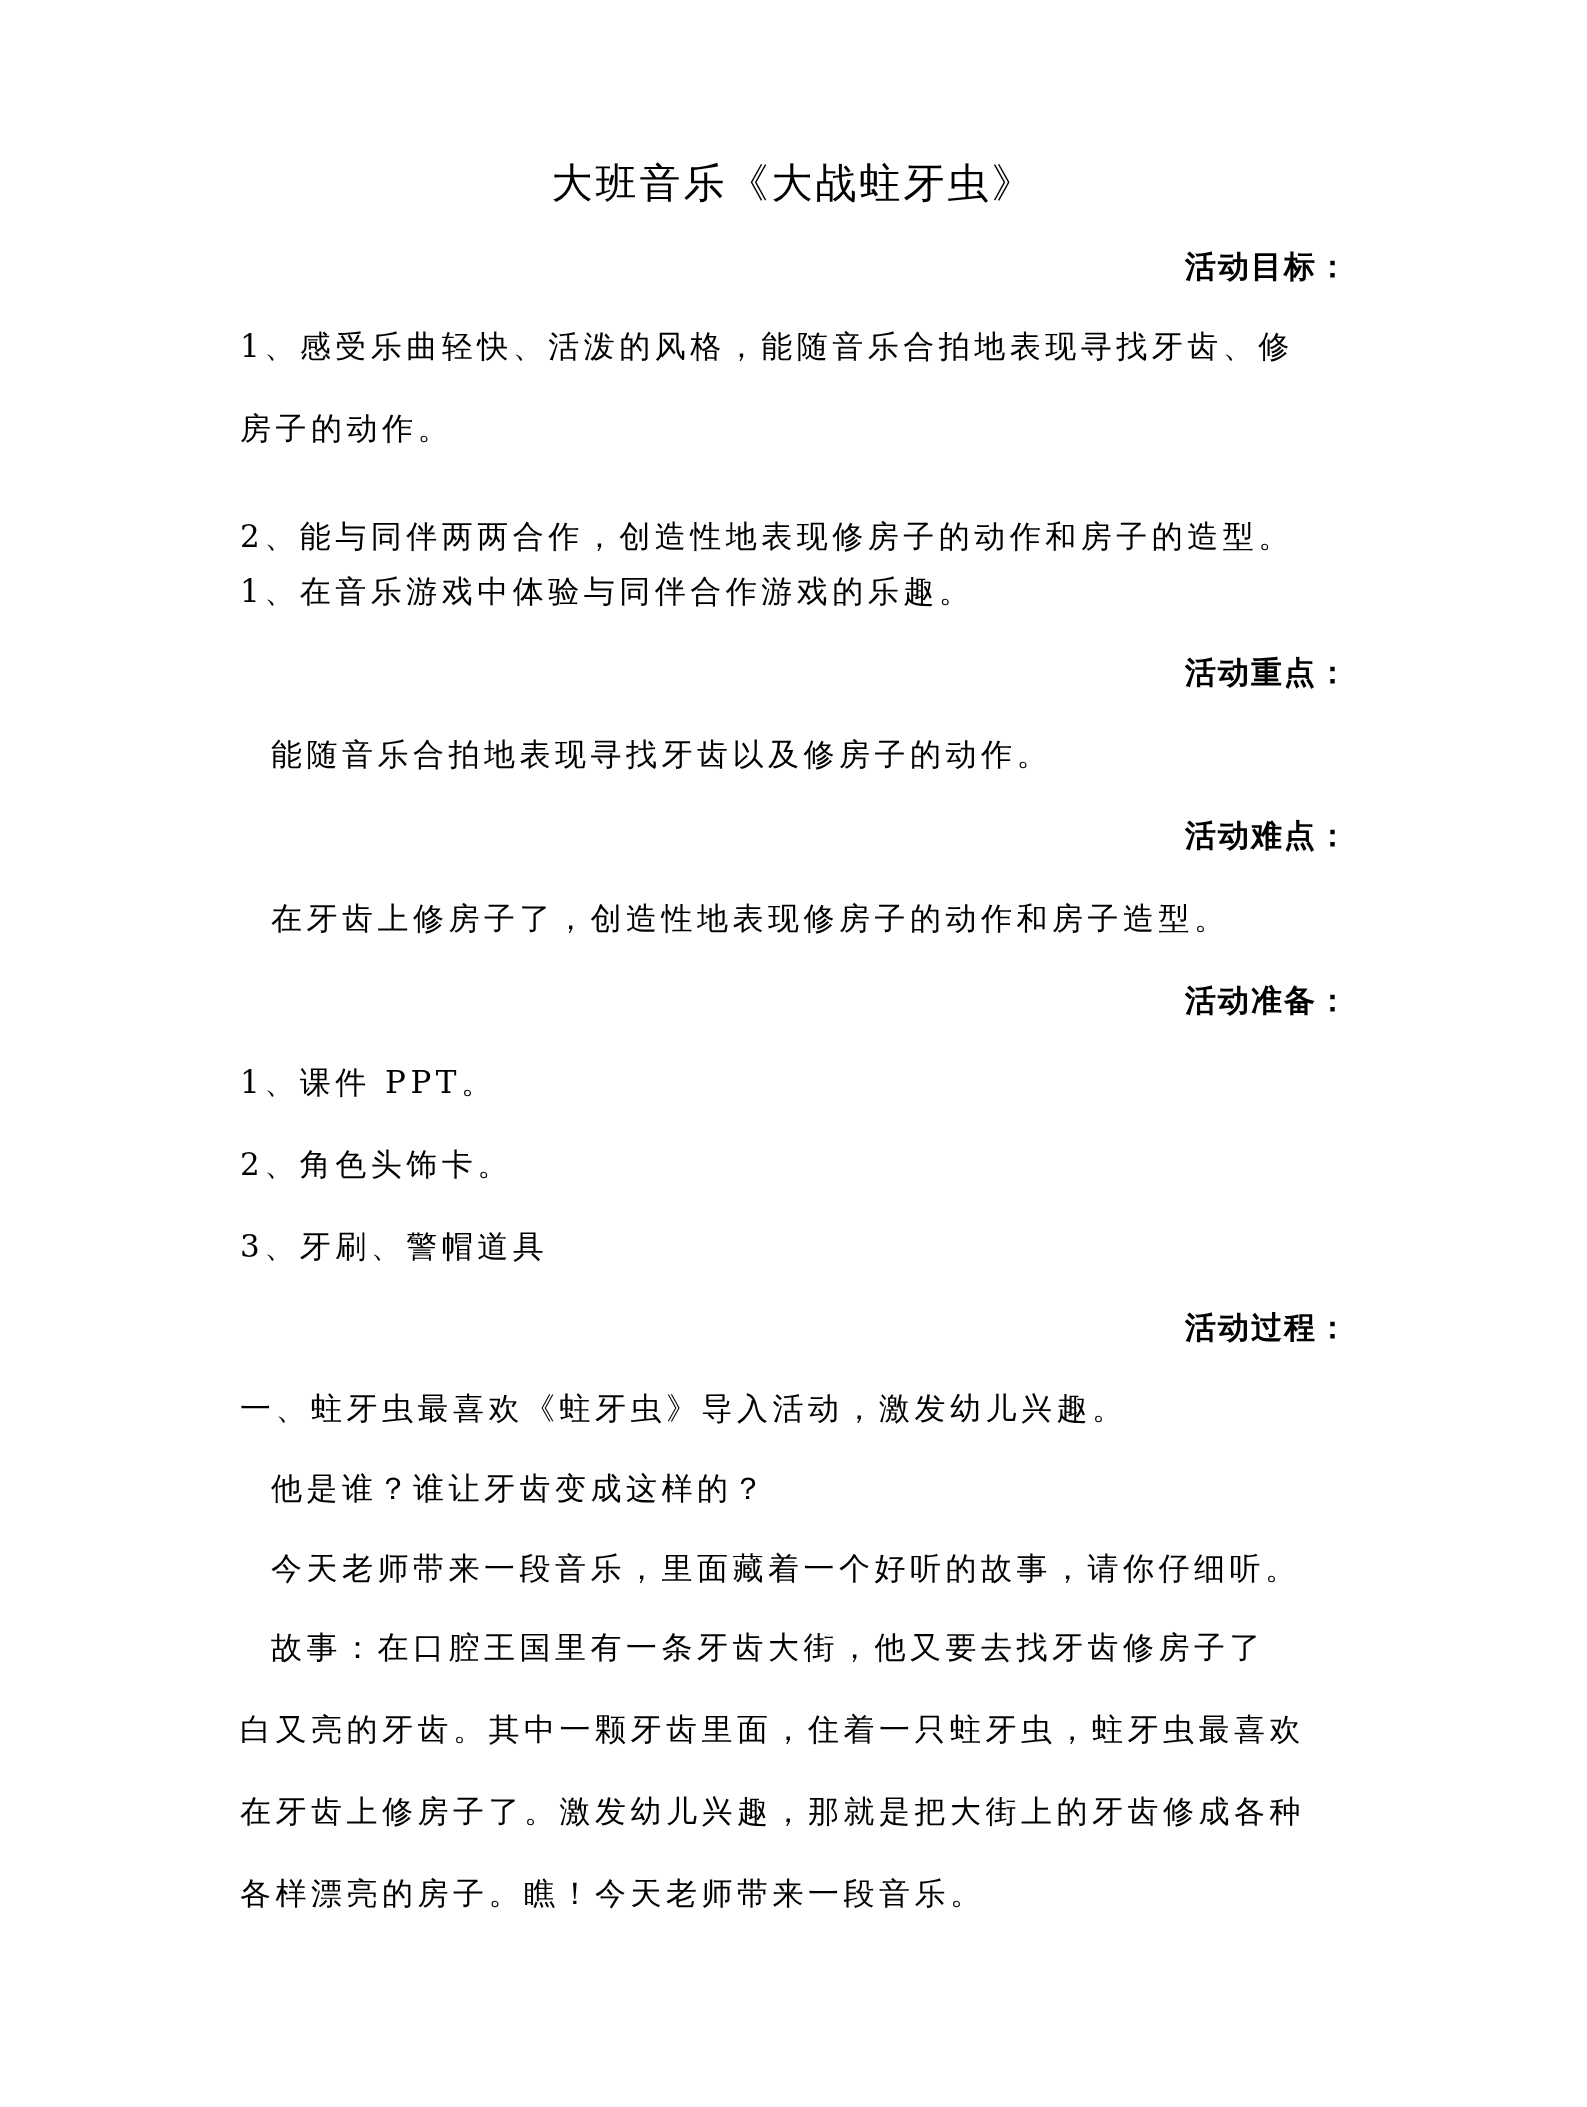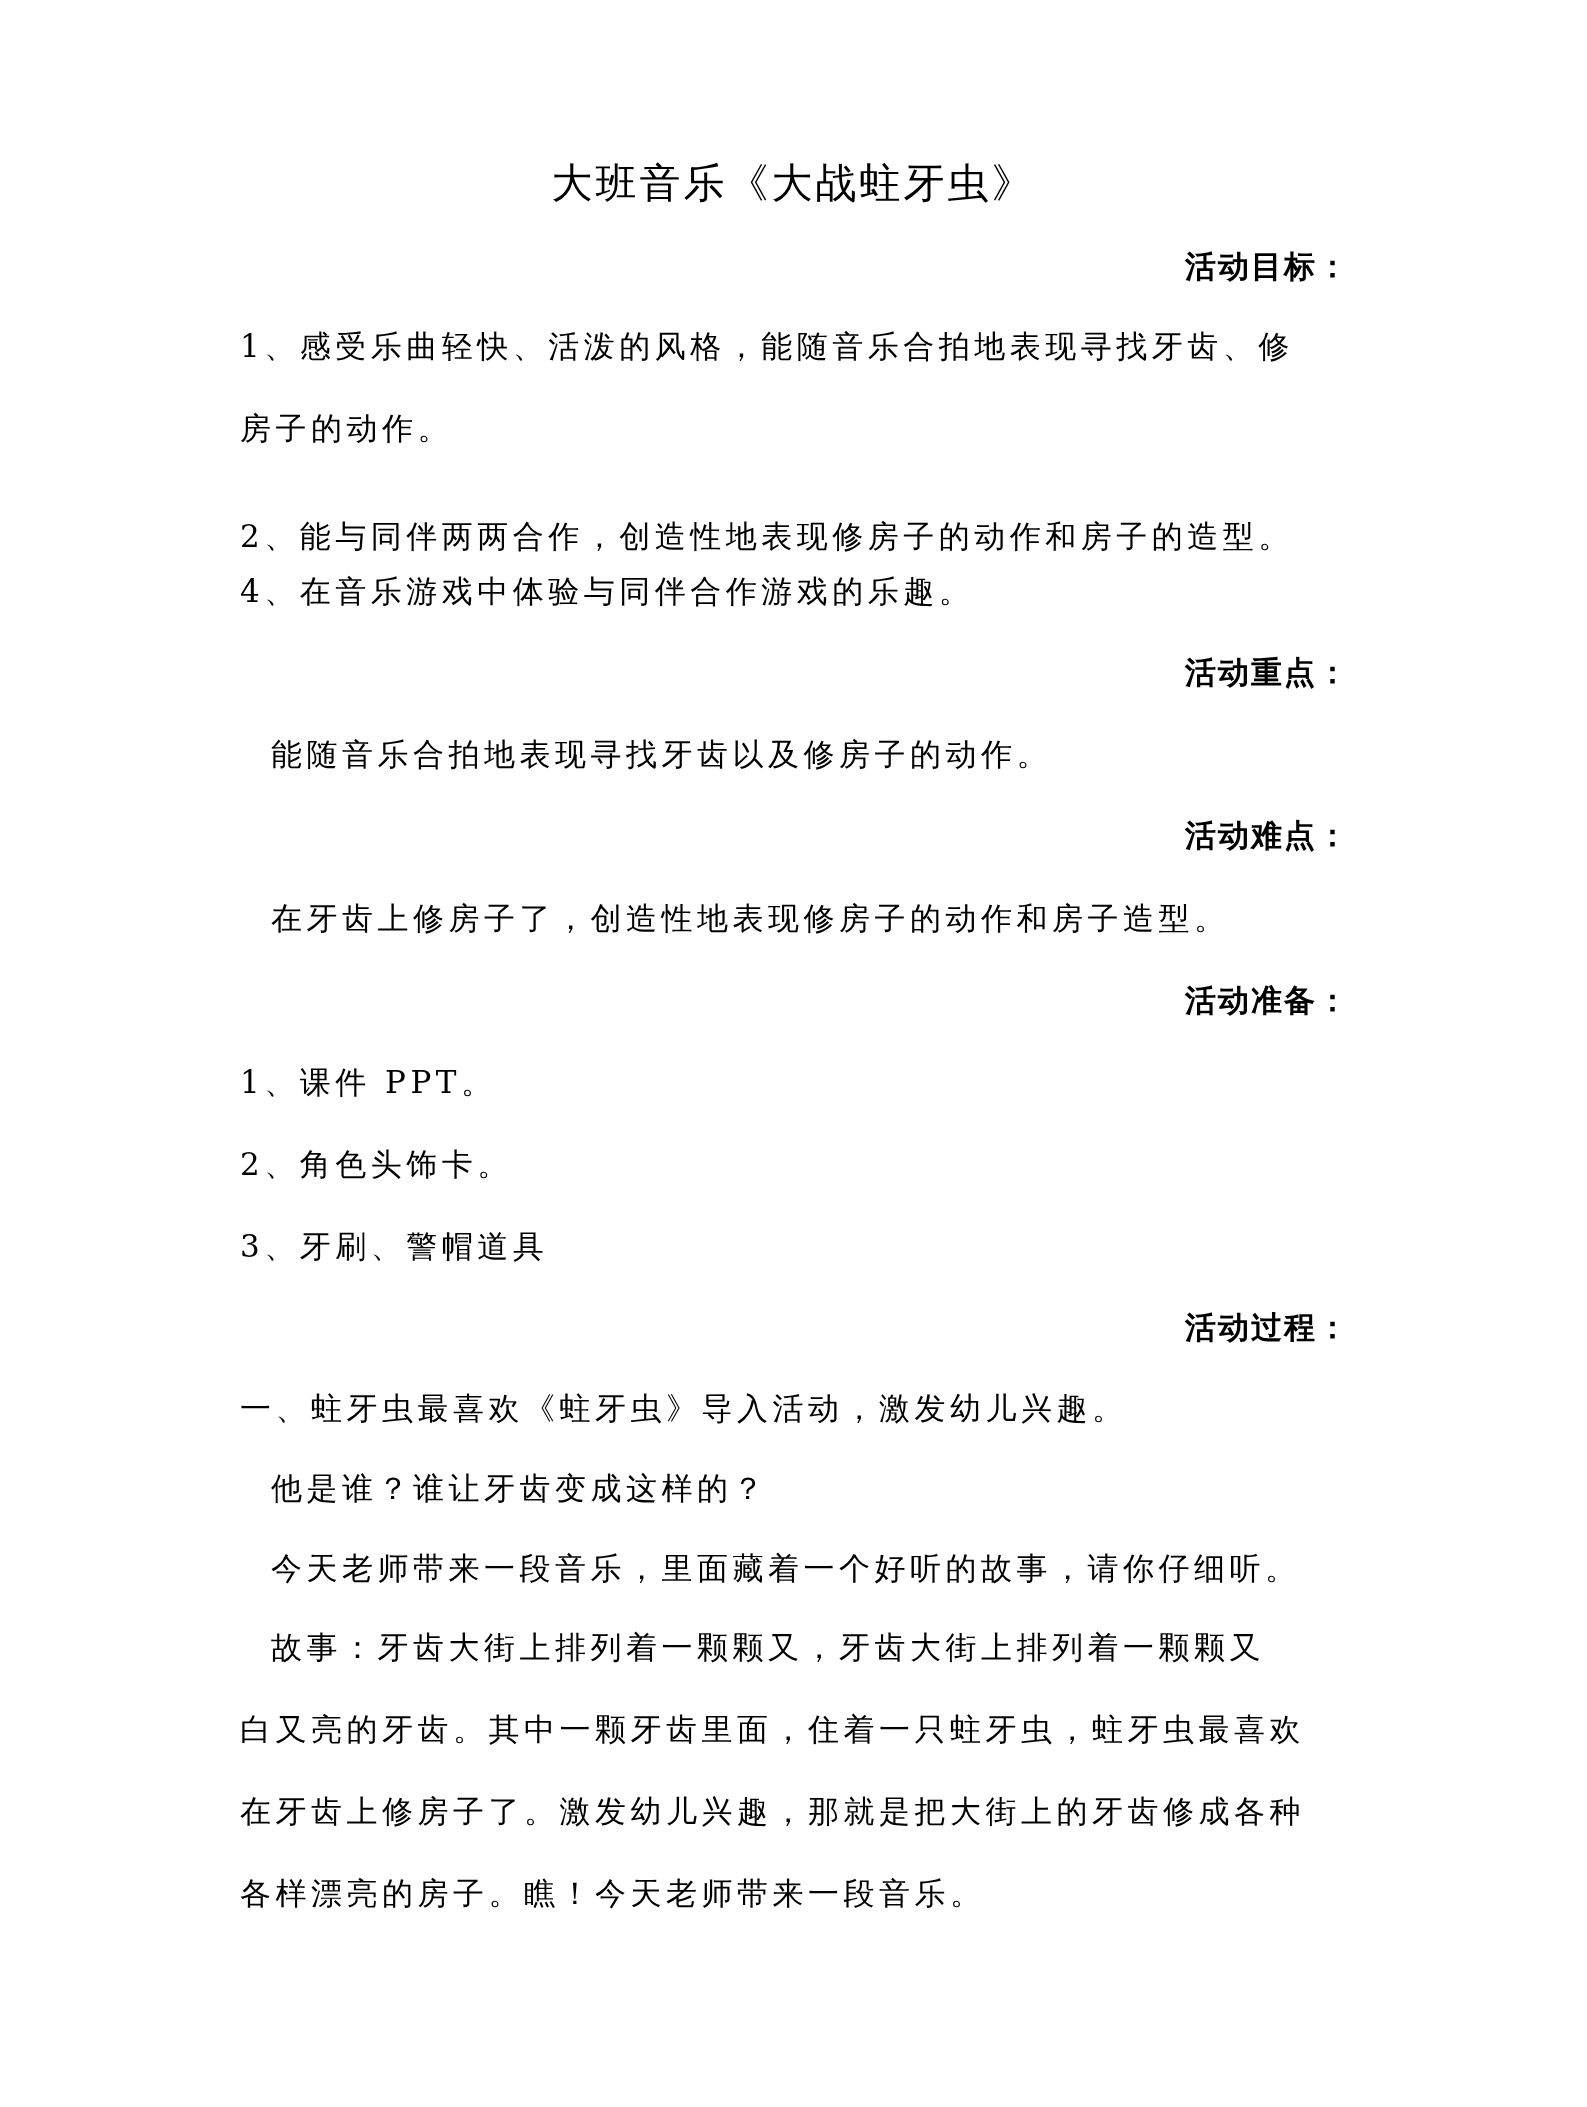--- a/index.html
+++ b/index.html
@@ -16,34 +16,34 @@
 </head>
 <body>
 
 <div class="page">
   <div class="title">大班音乐《大战蛀牙虫》</div>
 
   <div class="line heading" style="top:244px">活动目标：</div>
   <div class="line" style="top:324px">1、感受乐曲轻快、活泼的风格，能随音乐合拍地表现寻找牙齿、修</div>
   <div class="line" style="top:406px">房子的动作。</div>
   <div class="line" style="top:514px">2、能与同伴两两合作，创造性地表现修房子的动作和房子的造型。</div>
-  <div class="line" style="top:569px">4、在音乐游戏中体验与同伴合作游戏的乐趣。</div>
+  <div class="line" style="top:569px">1、在音乐游戏中体验与同伴合作游戏的乐趣。</div>
 
   <div class="line heading" style="top:650px">活动重点：</div>
   <div class="line indent" style="top:732px">能随音乐合拍地表现寻找牙齿以及修房子的动作。</div>
 
   <div class="line heading" style="top:813px">活动难点：</div>
   <div class="line indent" style="top:896px">在牙齿上修房子了，创造性地表现修房子的动作和房子造型。</div>
 
   <div class="line heading" style="top:978px">活动准备：</div>
   <div class="line" style="top:1060px">1、课件 PPT。</div>
   <div class="line" style="top:1142px">2、角色头饰卡。</div>
   <div class="line" style="top:1224px">3、牙刷、警帽道具</div>
 
   <div class="line heading" style="top:1305px">活动过程：</div>
   <div class="line" style="top:1386px">一、蛀牙虫最喜欢《蛀牙虫》导入活动，激发幼儿兴趣。</div>
   <div class="line indent" style="top:1466px">他是谁？谁让牙齿变成这样的？</div>
   <div class="line indent" style="top:1546px">今天老师带来一段音乐，里面藏着一个好听的故事，请你仔细听。</div>
-  <div class="line indent" style="top:1625px">故事：牙齿大街上排列着一颗颗又，牙齿大街上排列着一颗颗又</div>
+  <div class="line indent" style="top:1625px">故事：在口腔王国里有一条牙齿大街，他又要去找牙齿修房子了</div>
   <div class="line" style="top:1707px">白又亮的牙齿。其中一颗牙齿里面，住着一只蛀牙虫，蛀牙虫最喜欢</div>
   <div class="line" style="top:1789px">在牙齿上修房子了。激发幼儿兴趣，那就是把大街上的牙齿修成各种</div>
   <div class="line" style="top:1871px">各样漂亮的房子。瞧！今天老师带来一段音乐。</div>
 </div>
 
 </body></html>

